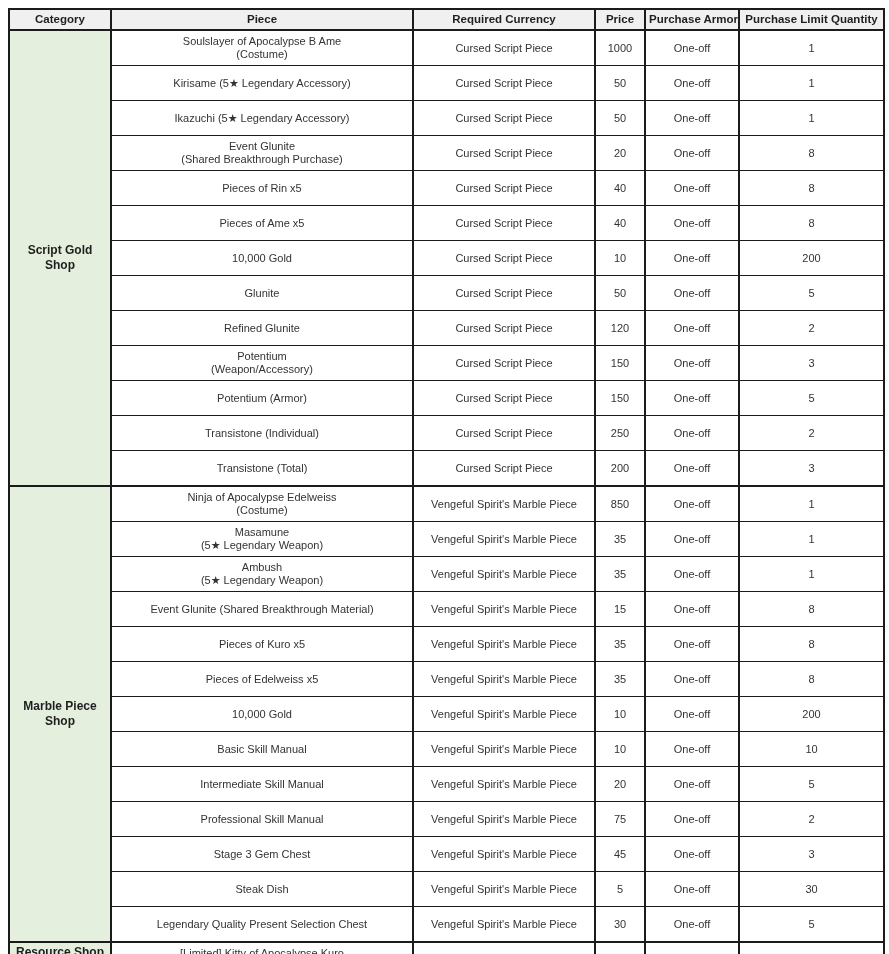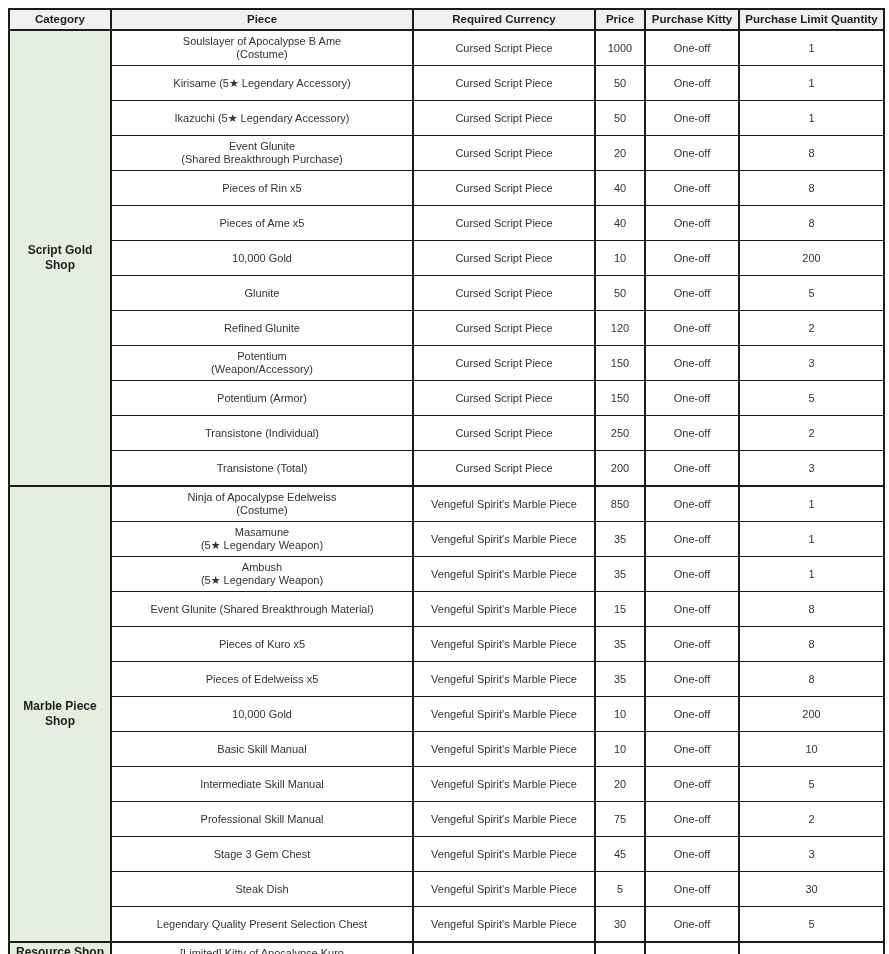--- a/index.html
+++ b/index.html
@@ -76,21 +76,21 @@
       <col class="c-price">
         <col class="c-limit">
         <col class="c-qty">
     </colgroup>
     <thead>
       <tr>
         <th>Category</th>
         <th>Piece</th>
         <th>Required Currency</th>
         <th>Price</th>
-        <th>Purchase Kitty</th>
+        <th>Purchase Armor</th>
         <th>Purchase Limit Quantity</th>
       </tr>
     </thead>
   <tbody class="section">
         <tr>
           <td class="category" rowspan="13">Script Gold
 Shop</td>
           <td>Soulslayer of Apocalypse B Ame
 (Costume)</td>
           <td>Cursed Script Piece</td>

